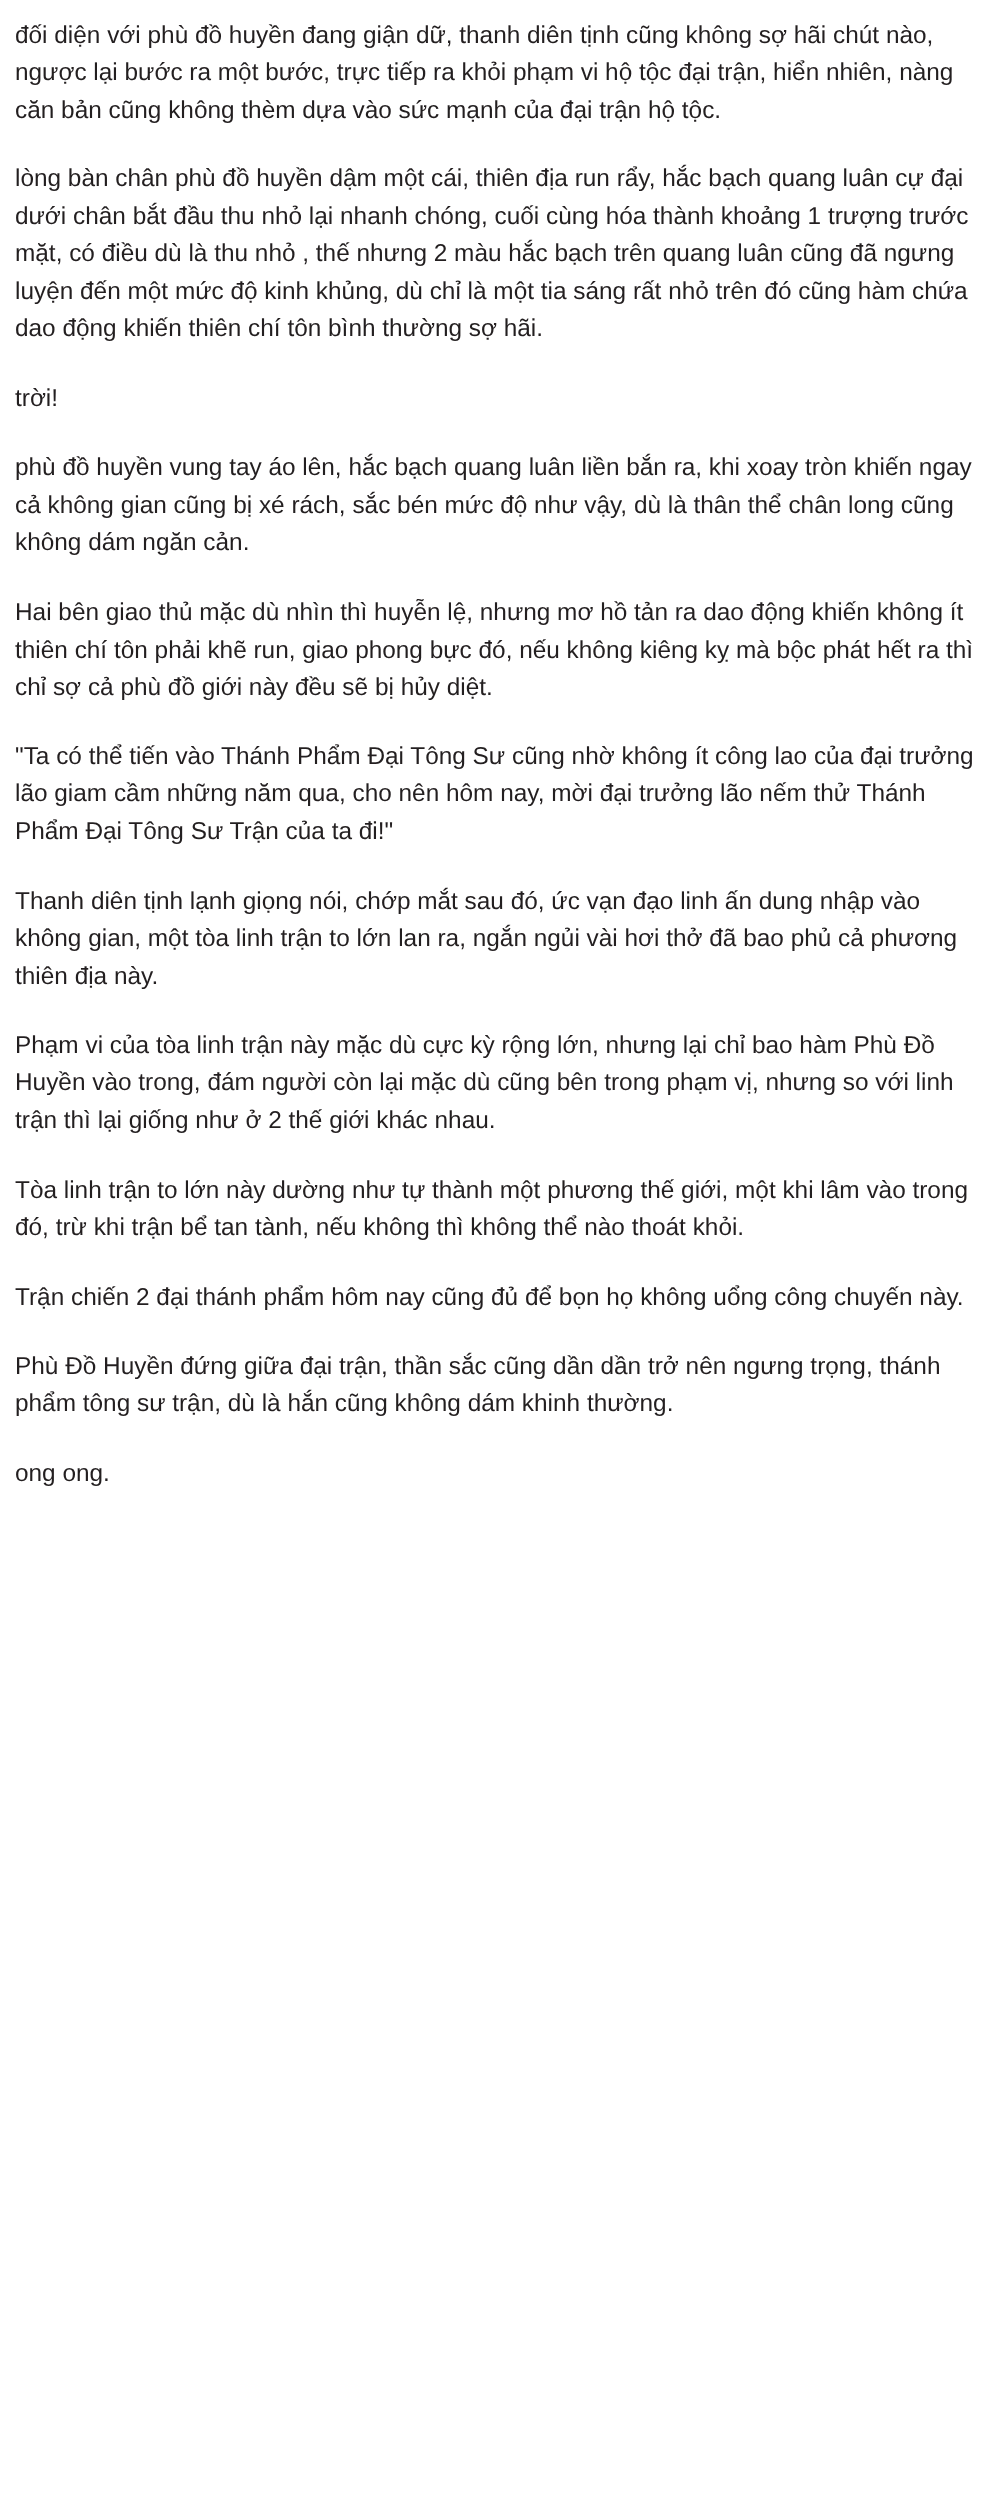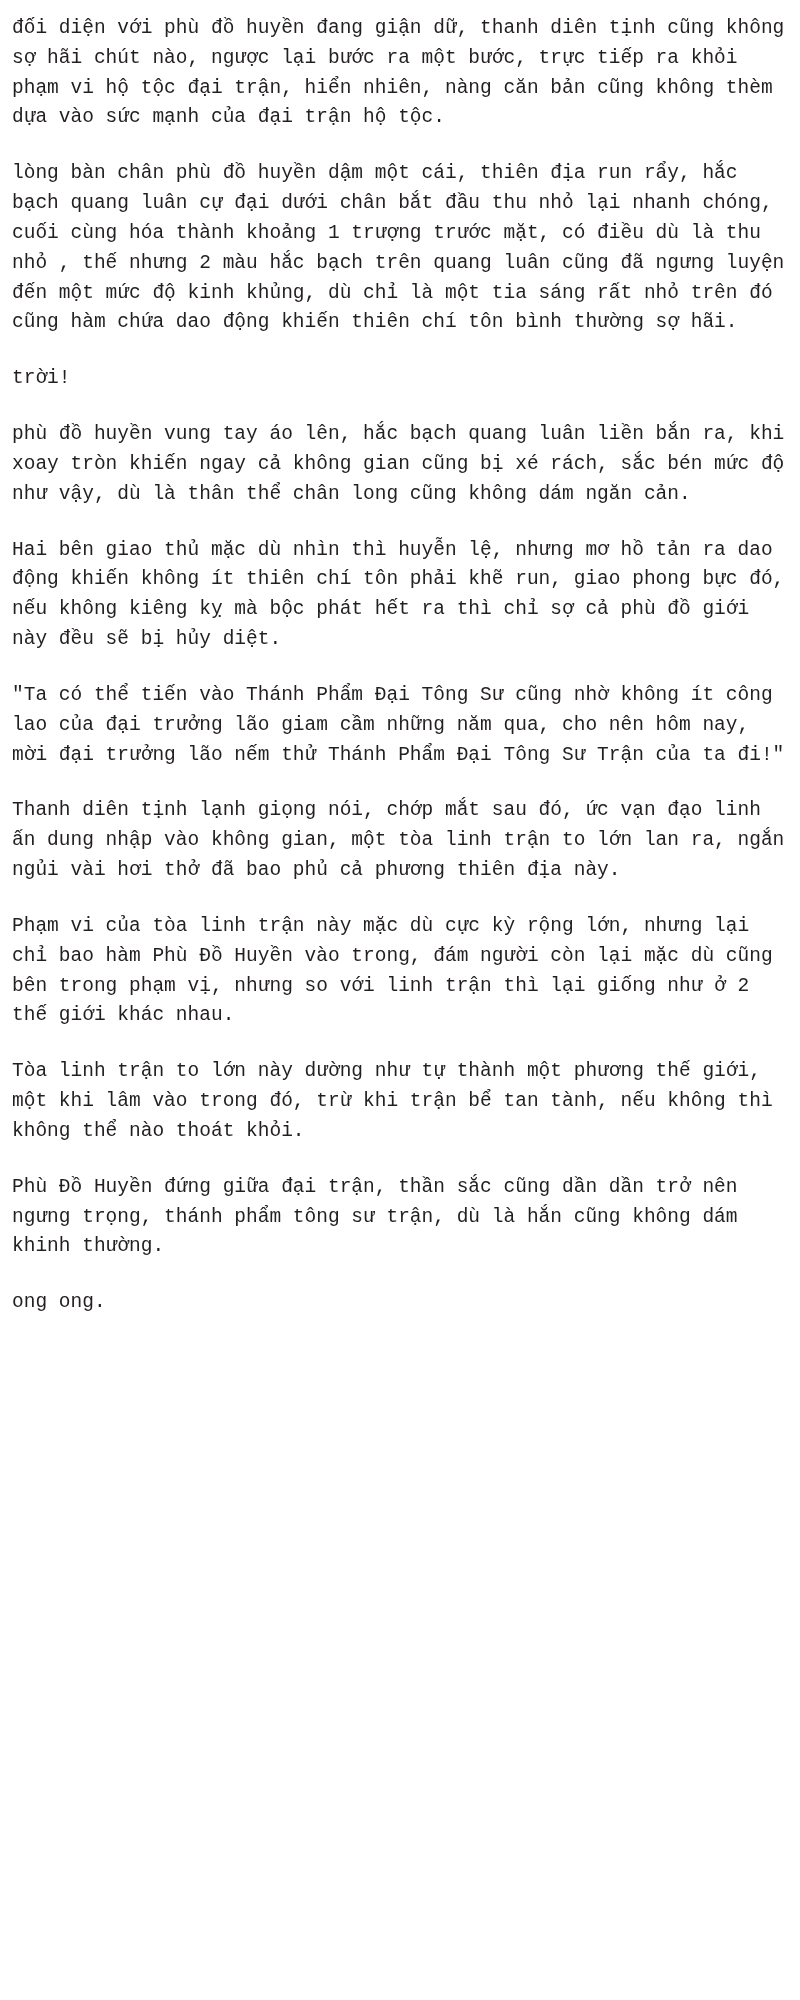--- a/index.html
+++ b/index.html
@@ -20,21 +20,21 @@
     background: #ffffff;
   }
   .content {
     width: 100%;
   }
   p.para {
     margin: 0 0 26px 0;
     font-size: 19.5px;
     line-height: 1.53;
     color: #231f20;
-    font-family: Liberation Mono, monospace;
+    font-family: Liberation Sans, sans-serif;
     text-align: left;
     word-wrap: break-word;
   }
   p.para:last-child {
     margin-bottom: 0;
   }
 </style>
 </head>
 <body>
 
@@ -42,16 +42,17 @@
   <div class="content">
     <p class="para">đối diện với phù đồ huyền đang giận dữ, thanh diên tịnh cũng không sợ hãi chút nào, ngược lại bước ra một bước, trực tiếp ra khỏi phạm vi hộ tộc đại trận, hiển nhiên, nàng căn bản cũng không thèm dựa vào sức mạnh của đại trận hộ tộc.</p>
     <p class="para">lòng bàn chân phù đồ huyền dậm một cái, thiên địa run rẩy, hắc bạch quang luân cự đại dưới chân bắt đầu thu nhỏ lại nhanh chóng, cuối cùng hóa thành khoảng 1 trượng trước mặt, có điều dù là thu nhỏ , thế nhưng 2 màu hắc bạch trên quang luân cũng đã ngưng luyện đến một mức độ kinh khủng, dù chỉ là một tia sáng rất nhỏ trên đó cũng hàm chứa dao động khiến thiên chí tôn bình thường sợ hãi.</p>
     <p class="para">trời!</p>
     <p class="para">phù đồ huyền vung tay áo lên, hắc bạch quang luân liền bắn ra, khi xoay tròn khiến ngay cả không gian cũng bị xé rách, sắc bén mức độ như vậy, dù là thân thể chân long cũng không dám ngăn cản.</p>
     <p class="para">Hai bên giao thủ mặc dù nhìn thì huyễn lệ, nhưng mơ hồ tản ra dao động khiến không ít thiên chí tôn phải khẽ run, giao phong bực đó, nếu không kiêng kỵ mà bộc phát hết ra thì chỉ sợ cả phù đồ giới này đều sẽ bị hủy diệt.</p>
     <p class="para">"Ta có thể tiến vào Thánh Phẩm Đại Tông Sư cũng nhờ không ít công lao của đại trưởng lão giam cầm những năm qua, cho nên hôm nay, mời đại trưởng lão nếm thử Thánh Phẩm Đại Tông Sư Trận của ta đi!"</p>
     <p class="para">Thanh diên tịnh lạnh giọng nói, chớp mắt sau đó, ức vạn đạo linh ấn dung nhập vào không gian, một tòa linh trận to lớn lan ra, ngắn ngủi vài hơi thở đã bao phủ cả phương thiên địa này.</p>
     <p class="para">Phạm vi của tòa linh trận này mặc dù cực kỳ rộng lớn, nhưng lại chỉ bao hàm Phù Đồ Huyền vào trong, đám người còn lại mặc dù cũng bên trong phạm vị, nhưng so với linh trận thì lại giống như ở 2 thế giới khác nhau.</p>
     <p class="para">Tòa linh trận to lớn này dường như tự thành một phương thế giới, một khi lâm vào trong đó, trừ khi trận bể tan tành, nếu không thì không thể nào thoát khỏi.</p>
+    <p class="para">Trận chiến 2 đại thánh phẩm hôm nay cũng đủ để bọn họ không uổng công chuyến này.</p>
     <p class="para">Phù Đồ Huyền đứng giữa đại trận, thần sắc cũng dần dần trở nên ngưng trọng, thánh phẩm tông sư trận, dù là hắn cũng không dám khinh thường.</p>
     <p class="para">ong ong.</p>
   </div>
 </div>
 
 </body></html>

